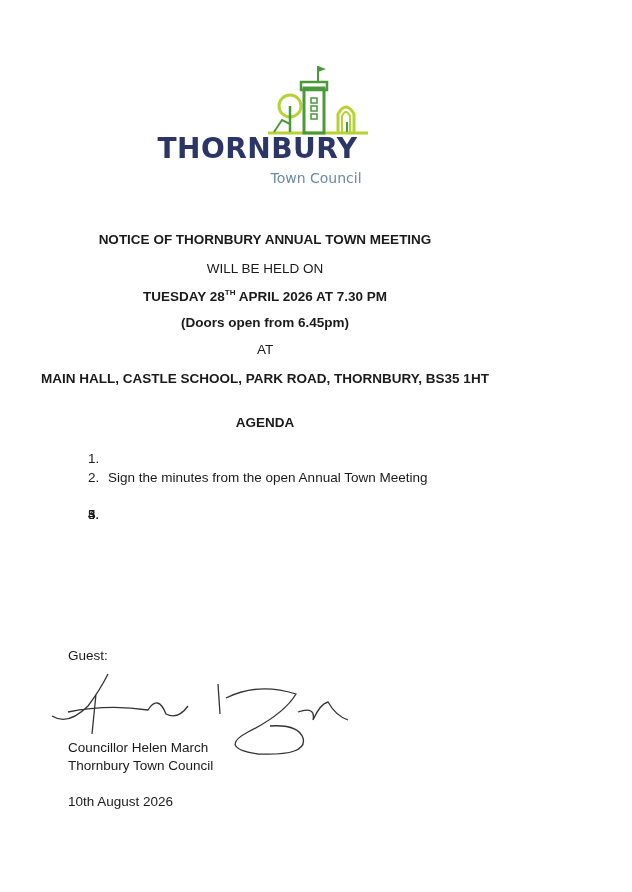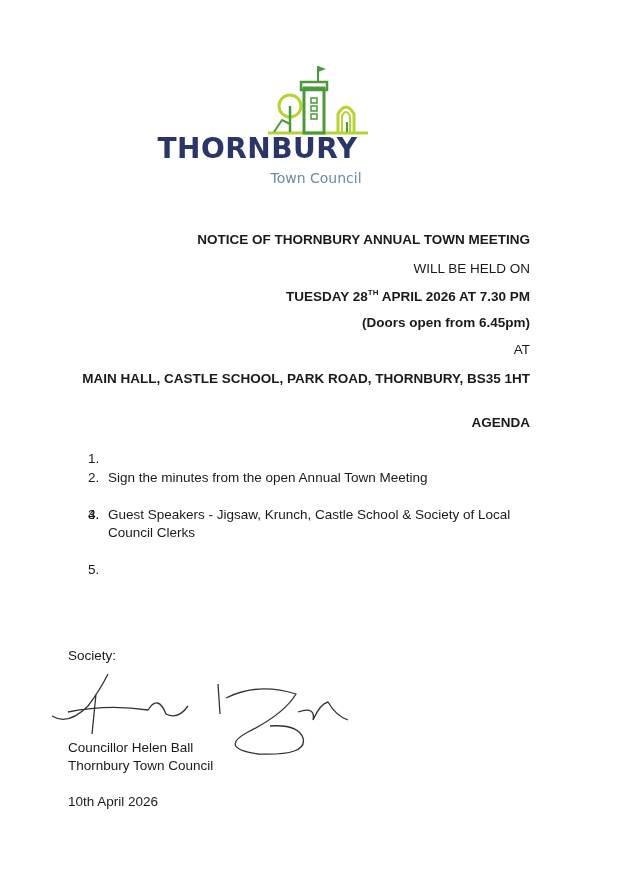--- a/index.html
+++ b/index.html
@@ -4,21 +4,21 @@
   <style>
     html, body { margin:0; padding:0; }
     body { width:632px; height:892px; background:#ffffff; position:relative; overflow:hidden;
       font-family:"Liberation Sans", sans-serif; color:#1a1a1a; }
     .logo { position:absolute; left:0; top:62px; width:632px; height:130px; }
     .logo svg { position:absolute; left:268px; top:0; }
     .brand { position:absolute; left:0; width:515px; text-align:center; top:132px;
       font-family:"DejaVu Sans", sans-serif; font-weight:bold; font-size:28px; color:#2b3566; letter-spacing:0.5px; }
     .sub { position:absolute; left:0; width:632px; text-align:center; top:170px;
       font-family:"DejaVu Sans", sans-serif; font-size:14px; color:#6c8aa5; }
-    .center { position:absolute; left:0; width:530px; text-align:right; font-size:13.5px; }
+    .center { position:absolute; left:0; width:530px; text-align:center; font-size:13.5px; }
     .b { font-weight:bold; }
     sup { font-size:8px; }
     .u { }
     .agenda { position:absolute; left:88px; top:450px; width:480px; margin:0; padding:0; list-style:none; font-size:13.5px; }
     .agenda li { position:relative; padding-left:20px; line-height:18px; }
     .agenda .num { position:absolute; left:0; }
     .plain { position:absolute; left:68px; font-size:13.5px; }
     .sig { position:absolute; left:48px; top:664px; }
   </style>
 </head>
@@ -51,23 +51,23 @@
 <div class="center b" style="top:315px">(Doors open from 6.45pm)</div>
 <div class="center" style="top:342px">AT</div>
 <div class="center b" style="top:371px">MAIN HALL, CASTLE SCHOOL, PARK ROAD, THORNBURY, BS35 1HT</div>
 
 <div class="center b u" style="top:415px">AGENDA</div>
 
 <ol class="agenda">
   <li style="margin-bottom:19px"><span class="num">1.</span></li>
   <li style="margin-bottom:19px"><span class="num">2.</span><span>Sign the minutes from the open Annual Town Meeting</span></li>
   <li style="margin-bottom:19px"><span class="num">3.</span></li>
-  <li style="margin-bottom:19px;width:450px"><span class="num">4.</span><span>Guest Speakers - Jigsaw, Krunch, Castle School &amp; Society of Local Council Clerks</span></li>
+  <li style="margin-bottom:19px;width:450px"><span class="num">4.</span></li>
   <li><span class="num">5.</span></li>
 </ol>
 
-<div class="plain" style="top:648px">Society:</div>
+<div class="plain" style="top:648px">Guest:</div>
 <svg class="sig" width="310" height="100" viewBox="0 0 310 100">
   <path d="M4 52 Q20 62 40 42 Q52 26 60 10 M48 30 L44 70 M20 48 Q60 40 100 46 Q110 30 118 50 Q130 56 140 42 M170 20 L172 50 M178 34 Q210 18 248 30 Q236 50 200 68 Q170 84 210 90 Q260 92 255 74 Q250 60 222 62 M250 48 Q268 42 265 56 Q272 40 280 38 Q288 52 300 56" fill="none" stroke="#333" stroke-width="1.3"></path>
 </svg>
-<div class="plain" style="top:740px">Councillor Helen Ball</div>
+<div class="plain" style="top:740px">Councillor Helen March</div>
 <div class="plain" style="top:758px">Thornbury Town Council</div>
-<div class="plain" style="top:794px">10th April 2026</div>
+<div class="plain" style="top:794px">10th August 2026</div>
 
 </body></html>

